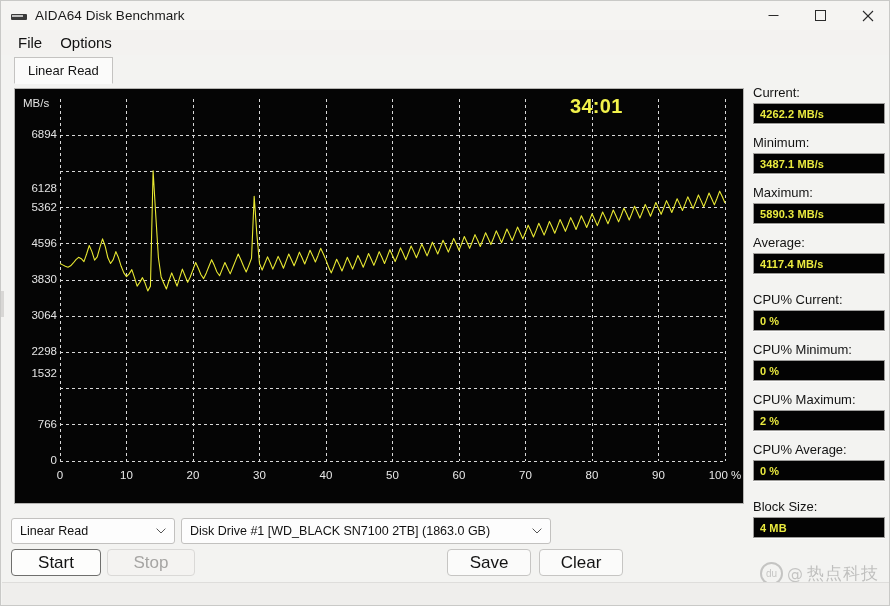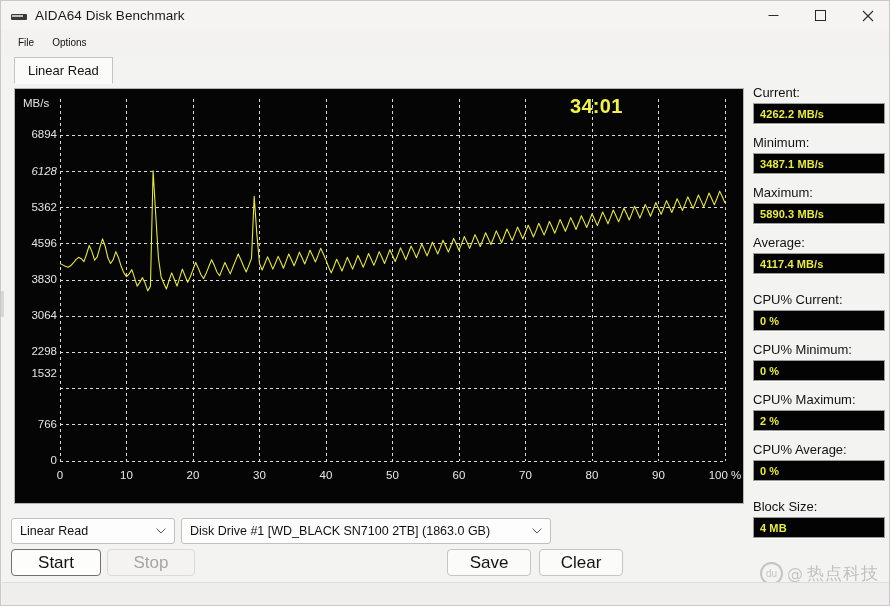--- a/index.html
+++ b/index.html
@@ -79,21 +79,21 @@
     left: 0; top: 29px;
     width: 890px;
     height: 25px;
     background: #f3f2f0;
     display: flex;
     align-items: center;
     padding-left: 8px;
     box-sizing: border-box;
   }
   .menu-item {
-    font-size: 10px;
+    font-size: 15px;
     color: #111;
     padding: 3px 9px;
     border-radius: 3px;
     white-space: nowrap;
   }
 
   
   .tabstrip {
     position: absolute;
     left: 9px; top: 56px;
@@ -360,21 +360,21 @@
         <line x1="444" y1="10" x2="444" y2="372" stroke="#d8d8d8" stroke-width="1" stroke-dasharray="3 3" shape-rendering="crispEdges"></line>
         <line x1="510.49999999999994" y1="10" x2="510.49999999999994" y2="372" stroke="#d8d8d8" stroke-width="1" stroke-dasharray="3 3" shape-rendering="crispEdges"></line>
         <line x1="577" y1="10" x2="577" y2="372" stroke="#d8d8d8" stroke-width="1" stroke-dasharray="3 3" shape-rendering="crispEdges"></line>
         <line x1="643.5" y1="10" x2="643.5" y2="372" stroke="#d8d8d8" stroke-width="1" stroke-dasharray="3 3" shape-rendering="crispEdges"></line>
         <line x1="710" y1="10" x2="710" y2="372" stroke="#d8d8d8" stroke-width="1" stroke-dasharray="3 3" shape-rendering="crispEdges"></line>
         <polyline points="45.00,174.46 47.66,175.88 50.32,177.30 52.98,178.24 55.64,176.82 58.30,173.99 60.96,170.68 63.62,168.32 66.28,169.73 68.94,172.57 71.60,165.01 74.26,156.50 76.92,162.64 79.58,171.15 82.24,167.84 84.90,158.39 87.56,149.89 90.22,157.45 92.88,168.79 95.54,174.46 98.20,170.68 100.86,162.64 103.52,168.79 106.18,177.30 108.84,183.91 111.50,187.69 114.16,184.86 116.82,180.60 119.48,188.64 122.14,197.14 124.80,193.36 127.46,188.64 130.12,194.31 132.78,201.87 135.44,197.14 138.10,81.83 140.76,126.26 143.42,168.79 146.08,187.69 148.74,194.31 151.40,199.98 154.06,191.47 156.72,183.91 159.38,190.53 162.04,197.14 164.70,188.64 167.36,180.13 170.02,186.75 172.68,193.36 175.34,187.69 178.00,180.60 180.66,173.51 183.32,179.19 185.98,185.80 188.64,189.58 191.30,183.91 193.96,177.30 196.62,170.68 199.28,176.35 201.94,182.97 204.60,186.75 207.26,180.13 209.92,173.51 212.58,179.19 215.24,184.86 217.90,178.24 220.56,171.62 223.22,165.01 225.88,170.68 228.54,177.30 231.20,182.97 233.86,176.35 236.52,169.26 239.18,107.35 241.84,145.16 244.50,174.46 247.16,181.08 249.82,174.46 252.48,167.84 255.14,173.51 257.80,180.13 260.46,173.99 263.12,167.37 265.78,173.04 268.44,179.19 271.10,172.10 273.76,165.01 276.42,170.68 279.08,176.82 281.74,170.21 284.40,163.12 287.06,168.79 289.72,174.93 292.38,168.32 295.04,161.23 297.70,166.90 300.36,173.04 303.02,166.43 305.68,159.34 308.34,165.01 311.00,171.15 313.66,178.24 316.32,183.91 318.98,177.30 321.64,170.21 324.30,175.88 326.96,182.02 329.62,175.40 332.28,168.32 334.94,173.99 337.60,180.13 340.26,173.51 342.92,166.43 345.58,172.10 348.24,178.24 350.90,171.62 353.56,164.54 356.22,170.21 358.88,176.35 361.54,169.73 364.20,162.64 366.86,168.32 369.52,174.46 372.18,167.84 374.84,160.75 377.50,166.43 380.16,172.57 382.82,165.95 385.48,158.86 388.14,164.54 390.80,170.68 393.46,164.06 396.12,156.97 398.78,162.64 401.44,168.79 404.10,162.17 406.76,155.08 409.42,160.75 412.08,166.90 414.74,160.28 417.40,153.19 420.06,158.86 422.72,165.01 425.38,158.39 428.04,151.30 430.70,156.97 433.36,163.12 436.02,156.50 438.68,149.41 441.34,155.08 444.00,161.23 446.66,154.61 449.32,147.52 451.98,153.19 454.64,159.34 457.30,152.72 459.96,145.63 462.62,151.30 465.28,157.45 467.94,150.83 470.60,143.74 473.26,149.41 475.92,155.56 478.58,148.94 481.24,141.85 483.90,147.52 486.56,153.67 489.22,147.05 491.88,139.96 494.54,145.63 497.20,151.78 499.86,145.16 502.52,138.07 505.18,143.74 507.84,149.89 510.50,143.27 513.16,136.18 515.82,141.85 518.48,147.99 521.14,141.38 523.80,134.29 526.46,139.96 529.12,146.10 531.78,139.49 534.44,132.40 537.10,138.07 539.76,144.21 542.42,137.60 545.08,130.51 547.74,136.18 550.40,142.32 553.06,135.71 555.72,128.62 558.38,134.29 561.04,140.43 563.70,133.82 566.36,126.73 569.02,132.40 571.68,138.54 574.34,131.93 577.00,124.84 579.66,130.51 582.32,136.65 584.98,130.04 587.64,122.95 590.30,128.62 592.96,134.76 595.62,128.15 598.28,121.06 600.94,126.73 603.60,132.87 606.26,126.26 608.92,119.17 611.58,124.84 614.24,130.98 616.90,124.37 619.56,117.28 622.22,122.95 624.88,129.09 627.54,122.48 630.20,115.39 632.86,121.06 635.52,127.20 638.18,120.58 640.84,113.50 643.50,119.17 646.16,125.31 648.82,118.69 651.48,111.61 654.14,117.28 656.80,123.42 659.46,116.80 662.12,109.72 664.78,115.39 667.44,121.53 670.10,114.91 672.76,107.83 675.42,113.50 678.08,119.64 680.74,113.02 683.40,105.93 686.06,111.61 688.72,117.75 691.38,111.13 694.04,104.04 696.70,109.72 699.36,115.86 702.02,109.24 704.68,102.15 707.34,107.83 710.00,113.97" fill="none" stroke="#e8e832" stroke-width="1.1" stroke-linejoin="round"></polyline>
       </svg>
     <span class="yaxis-unit">MB/s</span>
     <div id="ylabels">
         <div class="ylabel" style="top: 39.2px;">6894</div>
-        <div class="ylabel" style="top: 76px; font-style: italic;">6128</div>
+        <div class="ylabel" style="top: 93px;">6128</div>
         <div class="ylabel" style="top: 111.6px;">5362</div>
         <div class="ylabel" style="top: 147.8px;">4596</div>
         <div class="ylabel" style="top: 184px;">3830</div>
         <div class="ylabel" style="top: 220.2px;">3064</div>
         <div class="ylabel" style="top: 256.4px;">2298</div>
         <div class="ylabel" style="top: 278px; text-align: right;">1532</div>
         <div class="ylabel" style="top: 328.8px;">766</div>
         <div class="ylabel" style="top: 365px;">0</div>
       </div>
     <div id="xlabels">

